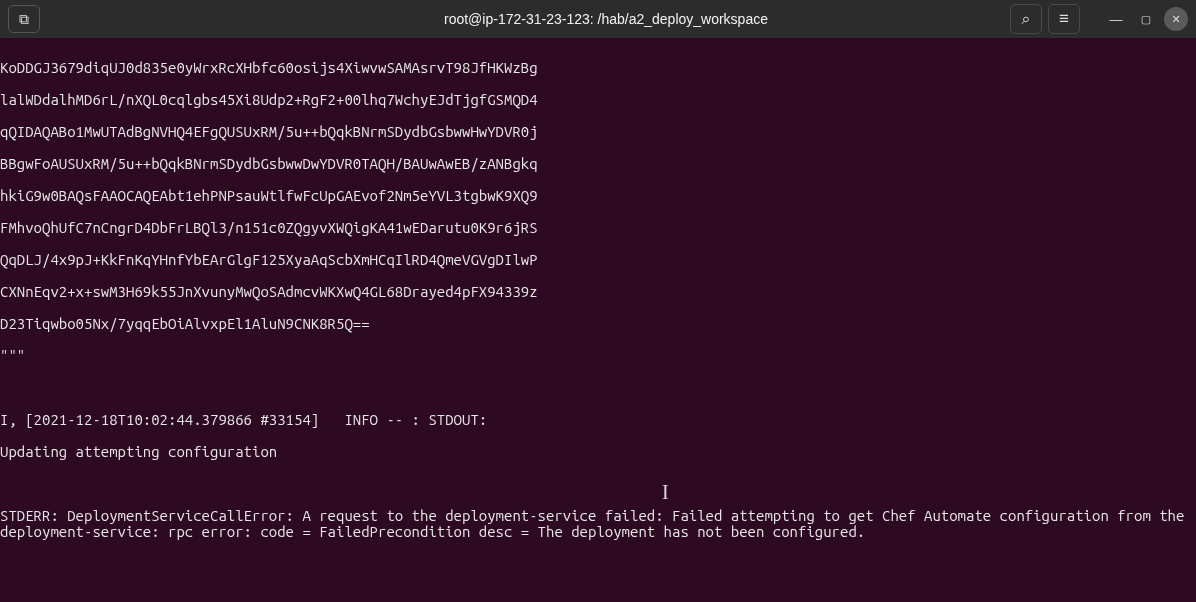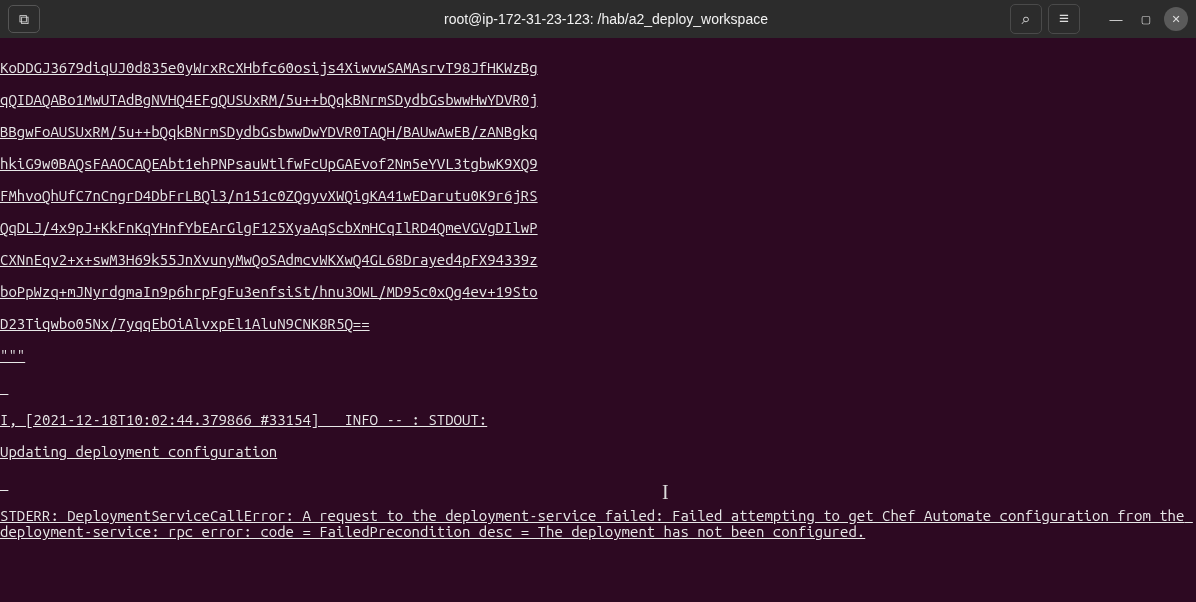--- a/index.html
+++ b/index.html
@@ -84,21 +84,20 @@
     line-height: 16px;
     color: #e8e8e8;
     white-space: pre;
     overflow: hidden;
     padding-top: 6px;
   }
   .term-line {
     padding: 0;
     margin: 0;
     min-height: 16px;
-    text-decoration: underline;
   }
   .ibeam-cursor {
     position: absolute;
     color: #dcdcdc;
     font-family: serif;
     font-size: 20px;
     pointer-events: none;
   }
 </style>
 </head>
@@ -126,32 +125,32 @@
       <span style="font-size:11px;">▢</span>
     </div>
     <div class="win-btn close">
       <span style="font-size:11px;">✕</span>
     </div>
   </div>
 </div>
 
 <div class="terminal">
 <div class="term-line">KoDDGJ3679diqUJ0d835e0yWrxRcXHbfc60osijs4XiwvwSAMAsrvT98JfHKWzBg</div>
+<div class="term-line">lalWDdalhMD6rL/nXQL0cqlgbs45Xi8Udp2+RgF2+00lhq7WchyEJdTjgfGSMQD4</div>
 <div class="term-line">qQIDAQABo1MwUTAdBgNVHQ4EFgQUSUxRM/5u++bQqkBNrmSDydbGsbwwHwYDVR0j</div>
 <div class="term-line">BBgwFoAUSUxRM/5u++bQqkBNrmSDydbGsbwwDwYDVR0TAQH/BAUwAwEB/zANBgkq</div>
 <div class="term-line">hkiG9w0BAQsFAAOCAQEAbt1ehPNPsauWtlfwFcUpGAEvof2Nm5eYVL3tgbwK9XQ9</div>
 <div class="term-line">FMhvoQhUfC7nCngrD4DbFrLBQl3/n151c0ZQgyvXWQigKA41wEDarutu0K9r6jRS</div>
 <div class="term-line">QqDLJ/4x9pJ+KkFnKqYHnfYbEArGlgF125XyaAqScbXmHCqIlRD4QmeVGVgDIlwP</div>
 <div class="term-line">CXNnEqv2+x+swM3H69k55JnXvunyMwQoSAdmcvWKXwQ4GL68Drayed4pFX94339z</div>
-<div class="term-line">boPpWzq+mJNyrdgmaIn9p6hrpFgFu3enfsiSt/hnu3OWL/MD95c0xQg4ev+19Sto</div>
 <div class="term-line">D23Tiqwbo05Nx/7yqqEbOiAlvxpEl1AluN9CNK8R5Q==</div>
 <div class="term-line">"""</div>
 <div class="term-line">&nbsp;</div>
 <div class="term-line">I, [2021-12-18T10:02:44.379866 #33154]   INFO -- : STDOUT:</div>
-<div class="term-line">Updating deployment configuration</div>
+<div class="term-line">Updating attempting configuration</div>
 <div class="term-line">&nbsp;</div>
 <div class="term-line" style="white-space:pre-wrap;word-break:break-all;">STDERR: DeploymentServiceCallError: A request to the deployment-service failed: Failed attempting to get Chef Automate configuration from the deployment-service: rpc error: code = FailedPrecondition desc = The deployment has not been configured.</div>
 
 
 
 
 
 
 
 

